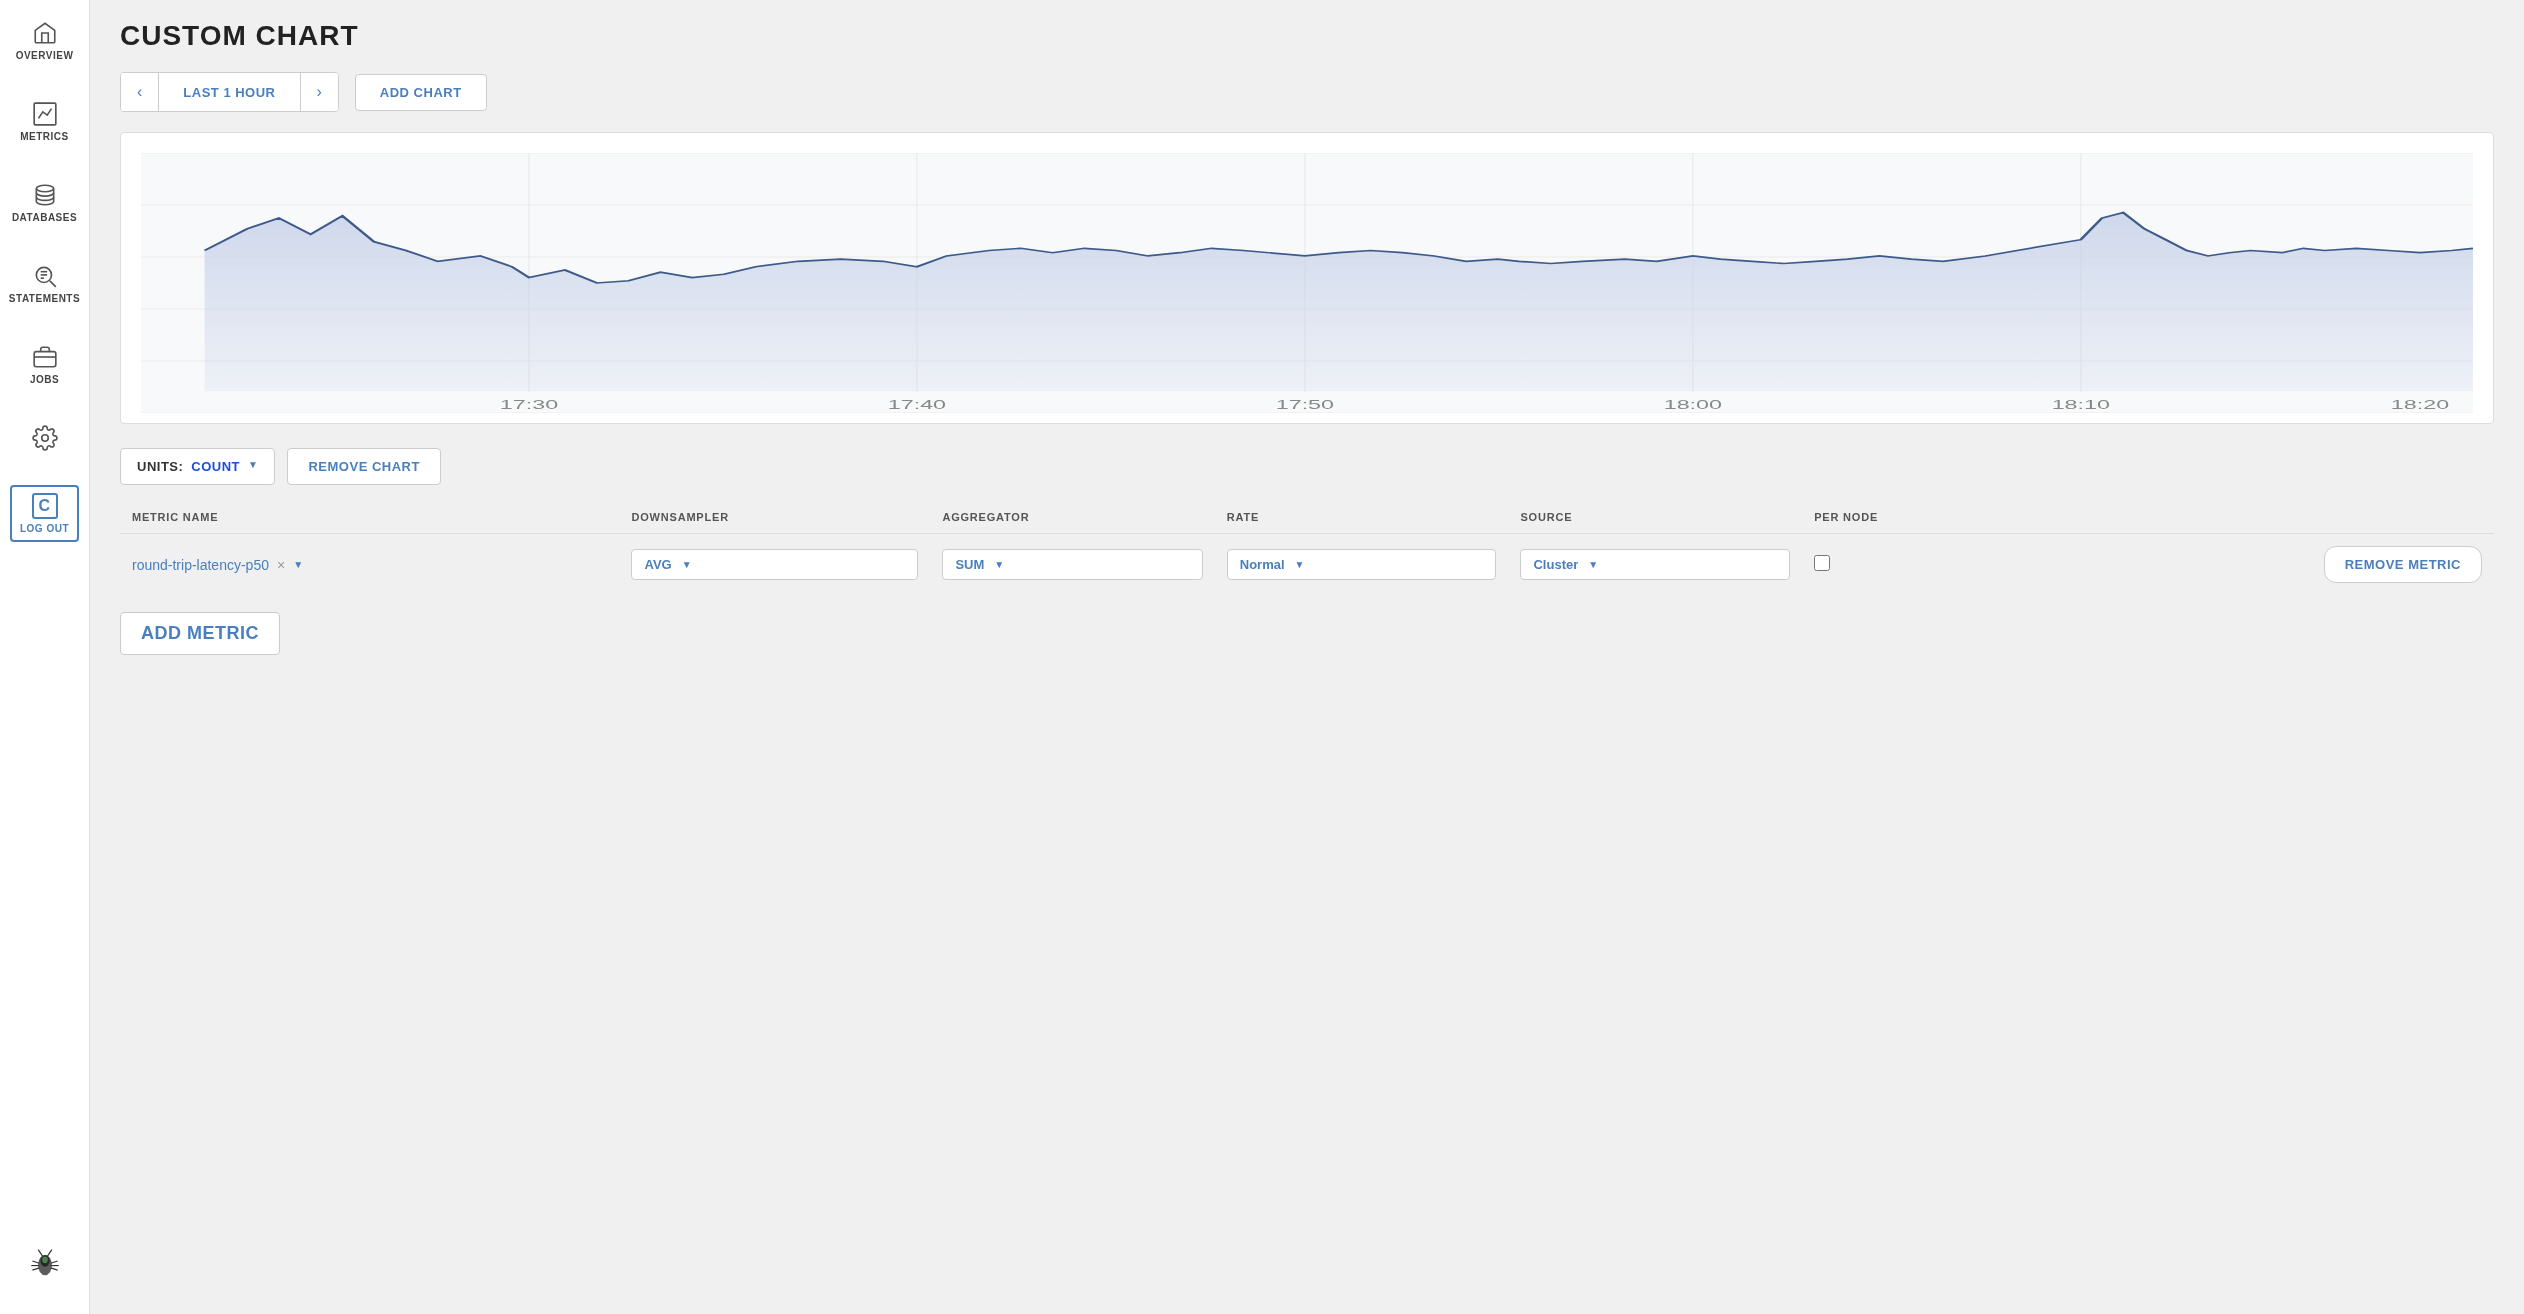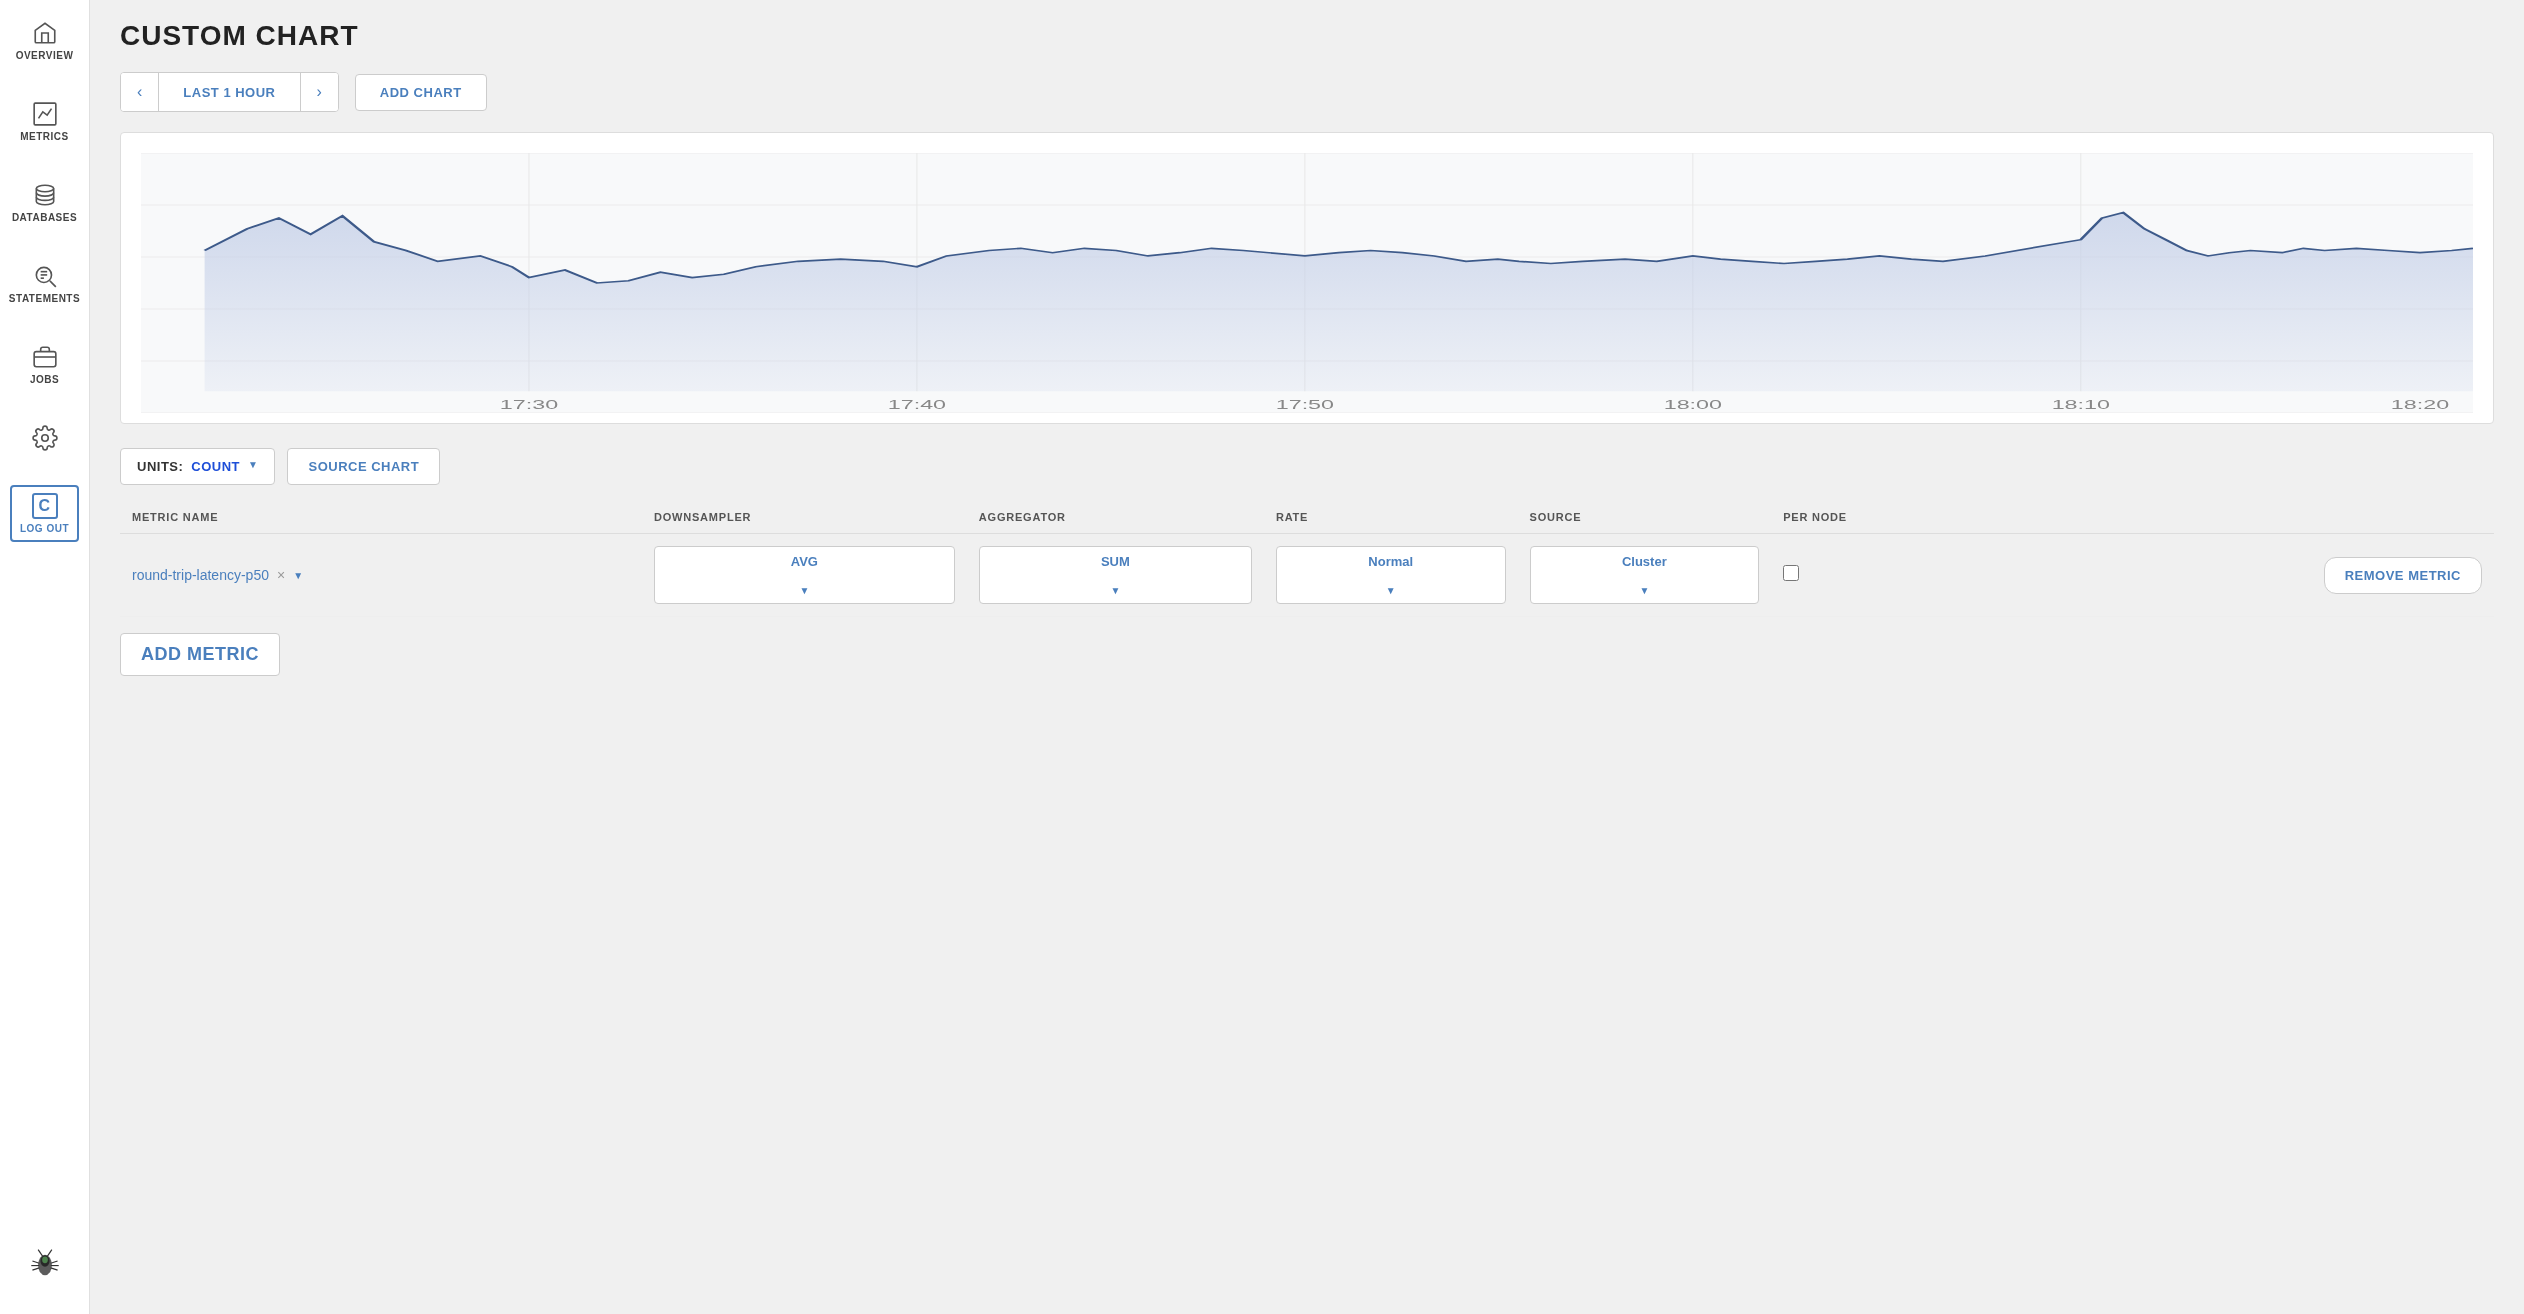--- a/index.html
+++ b/index.html
@@ -218,31 +218,30 @@
     .metric-x {
       color: #999;
       font-size: 14px;
       cursor: pointer;
     }
     .metric-chevron { color: #4a7fbd; font-size: 10px; }
 
     .select-dropdown {
       display: flex;
       align-items: center;
-      gap: 16px;
+      gap: 10px;
       border: 1px solid #ccc;
       background: #fff;
       padding: 7px 12px;
       border-radius: 4px;
       font-size: 13px;
       font-weight: 600;
       color: #4a7fbd;
       cursor: pointer;
       white-space: nowrap;
-      flex-direction: column;
     }
     .select-dropdown .chevron { font-size: 10px; color: #4a7fbd; }
 
     .remove-metric-btn {
       border: 1px solid #ccc;
       background: #fff;
       padding: 10px 20px;
       font-size: 13px;
       font-weight: 600;
       color: #4a7fbd;
@@ -565,21 +564,21 @@
     </div>
   </div>
 
   
   <div class="chart-controls">
     <button class="units-btn">
       <span>UNITS:</span>
       <span class="units-value">COUNT</span>
       <span class="chevron">▼</span>
     </button>
-    <button class="remove-chart-btn">SOURCE CHART</button>
+    <button class="remove-chart-btn">REMOVE CHART</button>
   </div>
 
   
   <table class="metrics-table">
     <thead>
       <tr>
         <th>METRIC NAME</th>
         <th>DOWNSAMPLER</th>
         <th>AGGREGATOR</th>
         <th>RATE</th>

